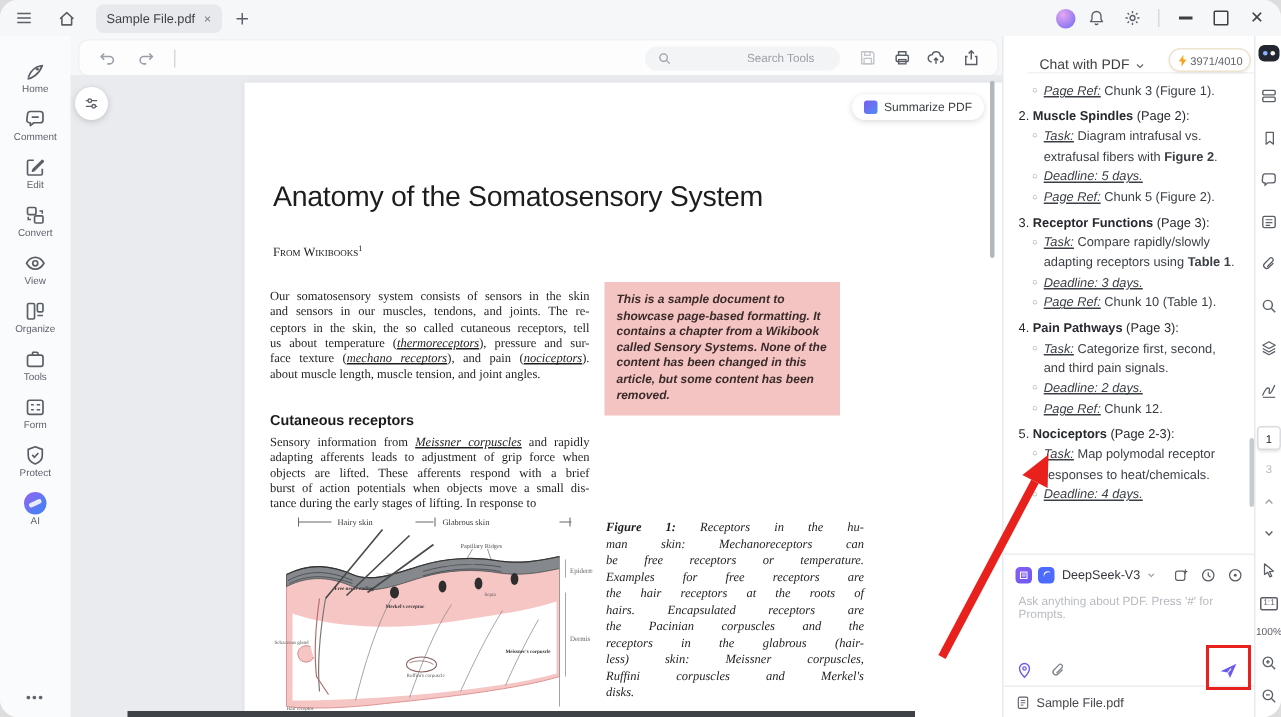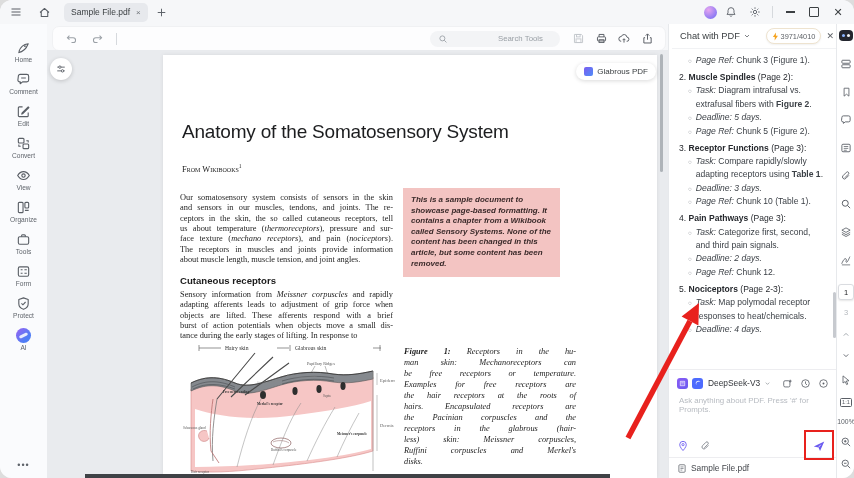--- a/index.html
+++ b/index.html
@@ -28,21 +28,21 @@
   .side-more{margin-top:auto;margin-bottom:8px;font-size:9px;color:#5f646b;letter-spacing:1px;}
   
   .toolbar{position:absolute;left:52px;top:26px;width:612px;height:23px;background:#fdfdfe;border:1px solid #f0f1f3;border-radius:7px;display:flex;align-items:center;}
   .toolbar .grp{display:flex;align-items:center;gap:6px;padding-left:8px;}
   .search-pill{display:flex;align-items:center;gap:4px;background:#f3f4f6;border-radius:9px;height:16px;padding:0 8px;margin-left:auto;}
   .search-pill input{border:none;background:transparent;outline:none;width:52px;font-size:7.8px;color:#3c4043;font-family:"Liberation Sans",sans-serif;margin-left:44px;}
   .search-pill input::placeholder{color:#9aa0a6;}
   .tool-ic{width:20px;height:18px;display:flex;align-items:center;justify-content:center;border-radius:4px;}
   
   .docarea{position:absolute;left:47px;top:50px;width:621px;height:428px;background:#e9ebee;}
-  .page{position:absolute;left:116px;top:5px;width:494px;height:423px;background:#fff;box-shadow:0 0 4px rgba(0,0,0,.08);}
+  .page{position:absolute;left:116px;top:5px;width:494px;height:423px;background:#fff;box-shadow:0 0 4px rgba(0,0,0,.08);padding-left:35px;}
   .doc-scroll{position:absolute;right:5px;top:4px;width:3px;height:118px;background:#9aa0a6;border-radius:2px;opacity:.75;}
   .float-set{position:absolute;left:3px;top:8px;width:22px;height:22px;border-radius:50%;background:#fff;box-shadow:0 1px 4px rgba(0,0,0,.18);display:flex;align-items:center;justify-content:center;}
   .summarize{position:absolute;right:12px;top:13px;height:17px;background:#fff;border-radius:9px;box-shadow:0 1px 4px rgba(0,0,0,.15);
              display:flex;align-items:center;gap:4px;padding:0 8px;font-size:8px;color:#3c4043;}
   .sum-ic{width:9px;height:9px;border-radius:2px;background:linear-gradient(135deg,#7b5cf0,#4f8df7);}
   
   .doc-title{position:absolute;left:19px;top:66px;font-size:19px;font-weight:500;color:#1c1d1f;letter-spacing:-.2px;}
   .byline{position:absolute;left:19px;top:108px;font-family:"Liberation Serif",serif;font-variant:small-caps;font-size:8.4px;color:#222;}
   .byline sup{font-size:5.5px;}
   .pcol{font-family:"Liberation Serif",serif;font-size:8.35px;color:#1e1e1e;}
@@ -51,33 +51,33 @@
   .para1{position:absolute;left:17px;top:138px;width:213px;}
   .sec-head{position:absolute;left:17px;top:220px;font-size:9.6px;font-weight:bold;color:#1b1b1b;}
   .para2{position:absolute;left:17px;top:235px;width:213px;}
   .notebox{position:absolute;left:240px;top:133px;width:141px;background:#f3c4c2;padding:7px 8px 8px;
            font-size:8px;font-style:italic;font-weight:bold;color:#3a2a2a;line-height:10.6px;}
   .caption{position:absolute;left:241px;top:291px;width:172px;font-style:italic;line-height:11px;}
   .caption .pline{line-height:11px;}
   .figwrap{position:absolute;left:14px;top:284px;width:218px;height:139px;overflow:hidden;}
   
   .chat{position:absolute;left:668px;top:24px;width:168px;height:454px;background:#fff;border-left:1px solid #e7e9ec;}
-  .chat-head{position:absolute;left:3px;top:0;width:100%;height:25px;display:flex;align-items:center;padding:0 6px 0 8px;box-sizing:border-box;border-bottom:1px solid #f1f2f4;}
+  .chat-head{position:absolute;left:16px;top:0;width:100%;height:25px;display:flex;align-items:flex-end;padding:0 6px 0 8px;box-sizing:border-box;border-bottom:1px solid #f1f2f4;}
   .chat-title{font-size:9.3px;font-weight:500;color:#3c4043;}
   .badge{display:flex;align-items:center;gap:2px;border:1px solid #eee3cf;background:#fff;border-radius:8px;height:14px;padding:0 5px;margin-left:auto;
          font-size:7.4px;color:#5f6368;box-shadow:0 1px 2px rgba(0,0,0,.06);}
   .chat-x{margin-left:5px;font-size:9px;color:#5f6368;}
   .chat-list{position:absolute;left:0;top:27px;width:100%;height:316px;overflow:hidden;padding:3px 10px 0 10px;box-sizing:border-box;
              font-size:8.55px;color:#3a3f45;}
   .ci-head{padding-left:9px;text-indent:-9px;line-height:13.5px;margin-top:3.5px;color:#26292e;}
   .ci-head b{font-weight:bold;}
   .ci-bullet{display:flex;gap:4px;line-height:13.4px;padding-left:9px;}
   .ci-mark{font-size:6.3px;line-height:13.4px;color:#8d9298;}
   .ci-text{flex:1;}
-  .it{font-style:italic;}
+  .it{font-style:italic;text-decoration:underline;}
   .bd{font-weight:bold;}
   .chat-scroll{position:absolute;right:1px;top:268px;width:3px;height:46px;border-radius:2px;background:#c7cacf;}
   .composer{position:absolute;left:0;top:345px;width:100%;height:87px;border-top:1px solid #ededf0;box-sizing:border-box;padding:4px 8px 0;}
   .model-row{display:flex;align-items:center;gap:4px;height:18px;}
   .sq-ic{width:11px;height:11px;border-radius:3px;display:flex;align-items:center;justify-content:center;}
   .sq-purple{background:linear-gradient(135deg,#8a5cf5,#6a5af0);}
   .sq-blue{background:#4d6bfe;}
   .model-name{font-size:8.4px;color:#33363b;margin-left:1px;}
   .model-right{margin-left:auto;display:flex;align-items:center;gap:7px;}
   .chat-input{width:100%;height:30px;border:none;outline:none;resize:none;font-family:"Liberation Sans",sans-serif;
@@ -285,21 +285,20 @@
   <div class="docarea">
     <div class="page">
       <div class="doc-title">Anatomy of the Somatosensory System</div>
       <div class="byline"><span>From Wikibooks</span><sup>1</sup></div>
       <div class="pcol plines para1">
           <div class="pline"><span>Our somatosensory system consists of sensors in the skin</span></div>
           <div class="pline"><span>and sensors in our muscles, tendons, and joints. The re-</span></div>
           <div class="pline"><span>ceptors in the skin, the so called cutaneous receptors, tell</span></div>
           <div class="pline"><span>us about temperature (</span><span class="it">thermoreceptors</span><span>), pressure and sur-</span></div>
           <div class="pline"><span>face texture (</span><span class="it">mechano receptors</span><span>), and pain (</span><span class="it">nociceptors</span><span>).</span></div>
-          <div class="pline"><span>The receptors in muscles and joints provide information</span></div>
           <div class="pline"><span>about muscle length, muscle tension, and joint angles.</span></div>
         </div>
       <div class="sec-head">Cutaneous receptors</div>
       <div class="pcol plines para2">
           <div class="pline"><span>Sensory information from </span><span class="it">Meissner corpuscles</span><span> and rapidly</span></div>
           <div class="pline"><span>adapting afferents leads to adjustment of grip force when</span></div>
           <div class="pline"><span>objects are lifted. These afferents respond with a brief</span></div>
           <div class="pline"><span>burst of action potentials when objects move a small dis-</span></div>
           <div class="pline"><span>tance during the early stages of lifting. In response to</span></div>
         </div>
@@ -374,21 +373,21 @@
     <div class="doc-scroll"></div>
     <div class="float-set">
       <svg width="12" height="12" viewBox="0 0 16 16" class="ic">
           <path d="M3 5.5h10M3 10.5h10" stroke="currentColor" stroke-width="1.2"></path>
           <circle cx="6.5" cy="5.5" r="1.6" fill="#fff" stroke="currentColor" stroke-width="1.2"></circle>
           <circle cx="10" cy="10.5" r="1.6" fill="#fff" stroke="currentColor" stroke-width="1.2"></circle>
         </svg>
     </div>
     <div class="summarize">
       <div class="sum-ic"></div>
-      <span>Glabrous PDF</span>
+      <span>Summarize PDF</span>
     </div>
   </div>
 
   <div class="chat">
     <div class="chat-head">
       <span class="chat-title">Chat with PDF</span>
       <svg width="8" height="8" viewBox="0 0 16 16" style="color:#5f6368;margin-left:3px">
           <path d="m4 6 4 4 4-4" stroke="currentColor" stroke-width="1.6" fill="none"></path>
         </svg>
       <div class="badge">

